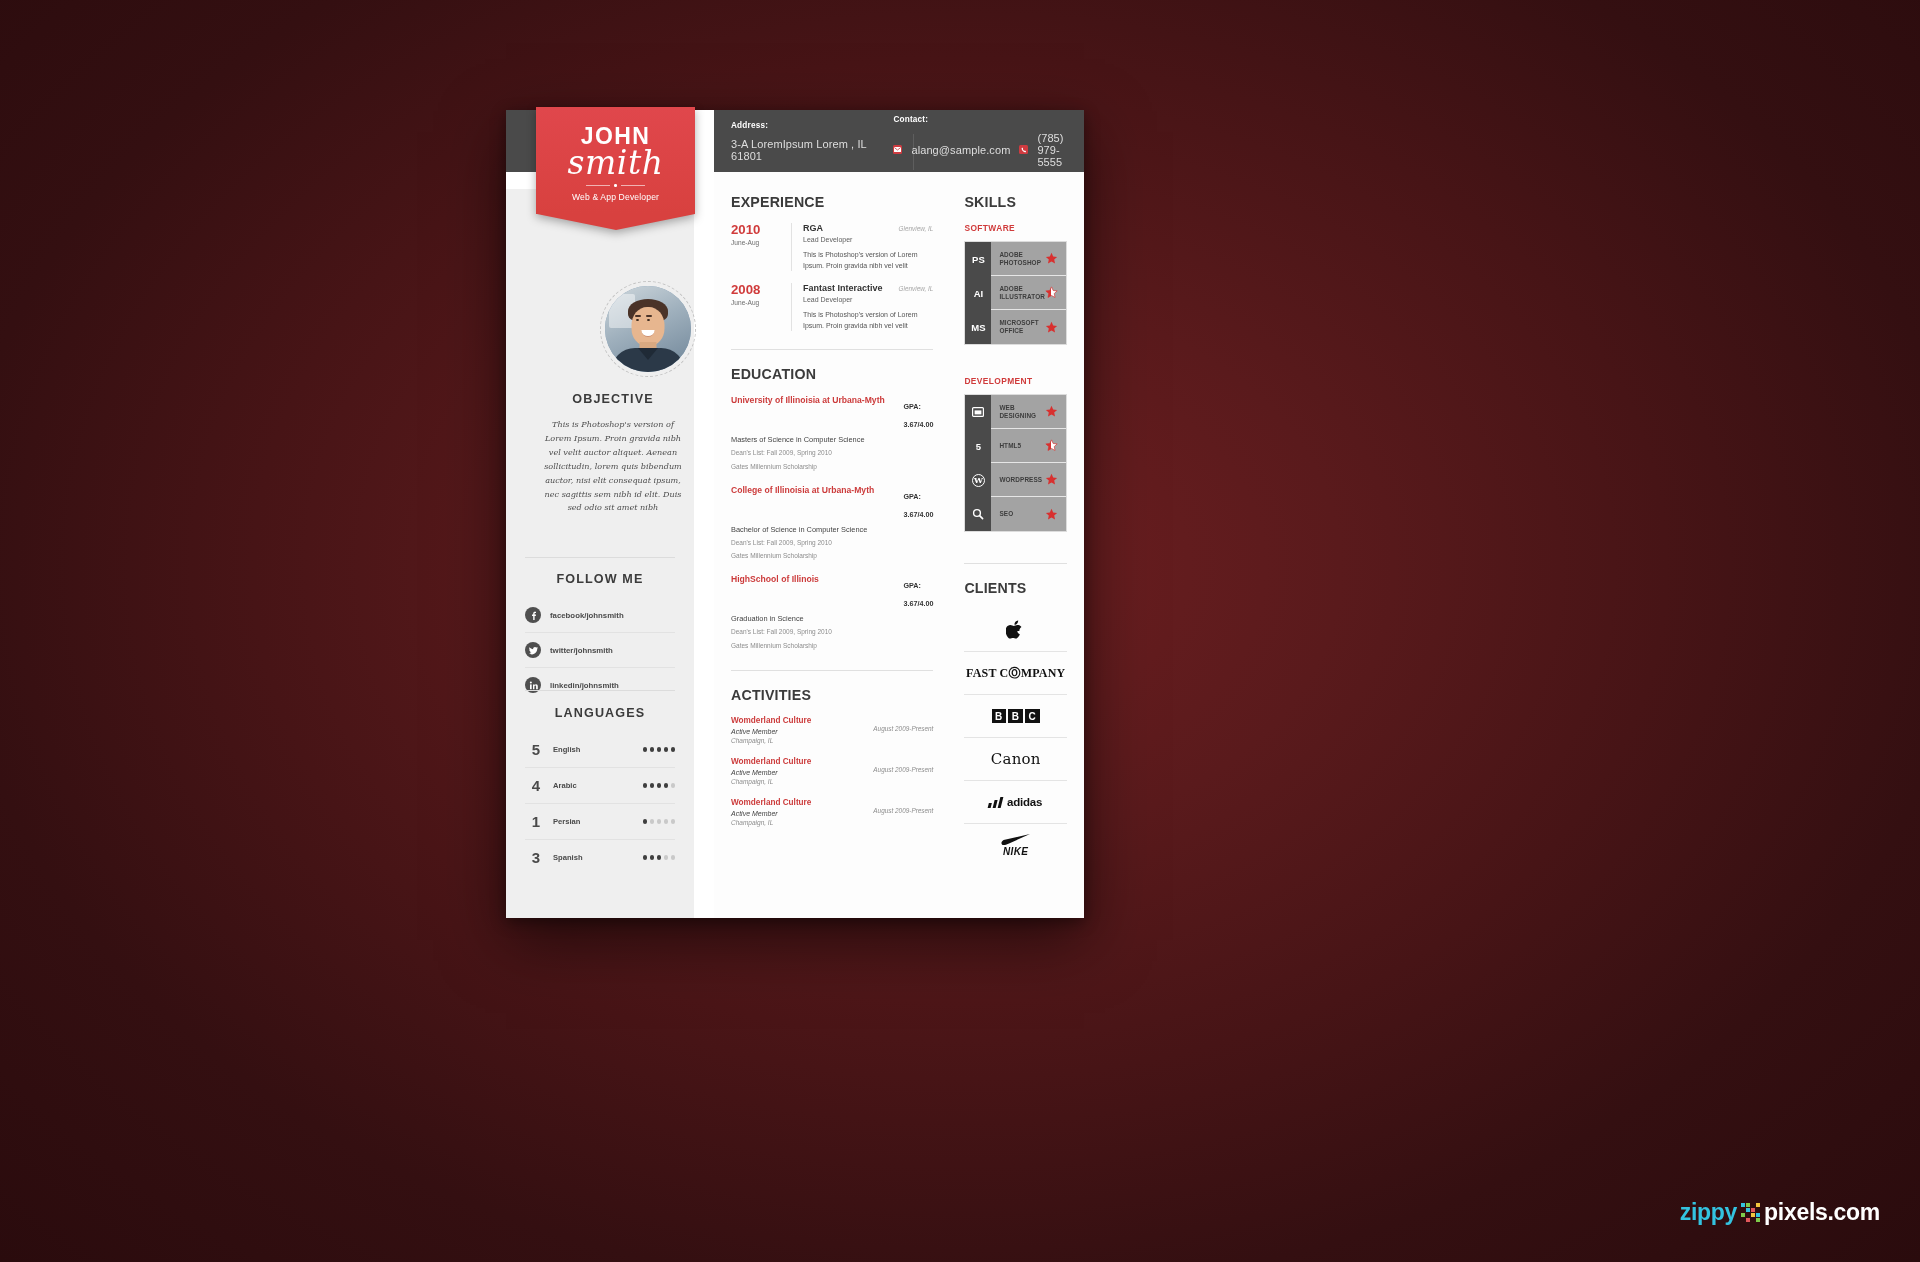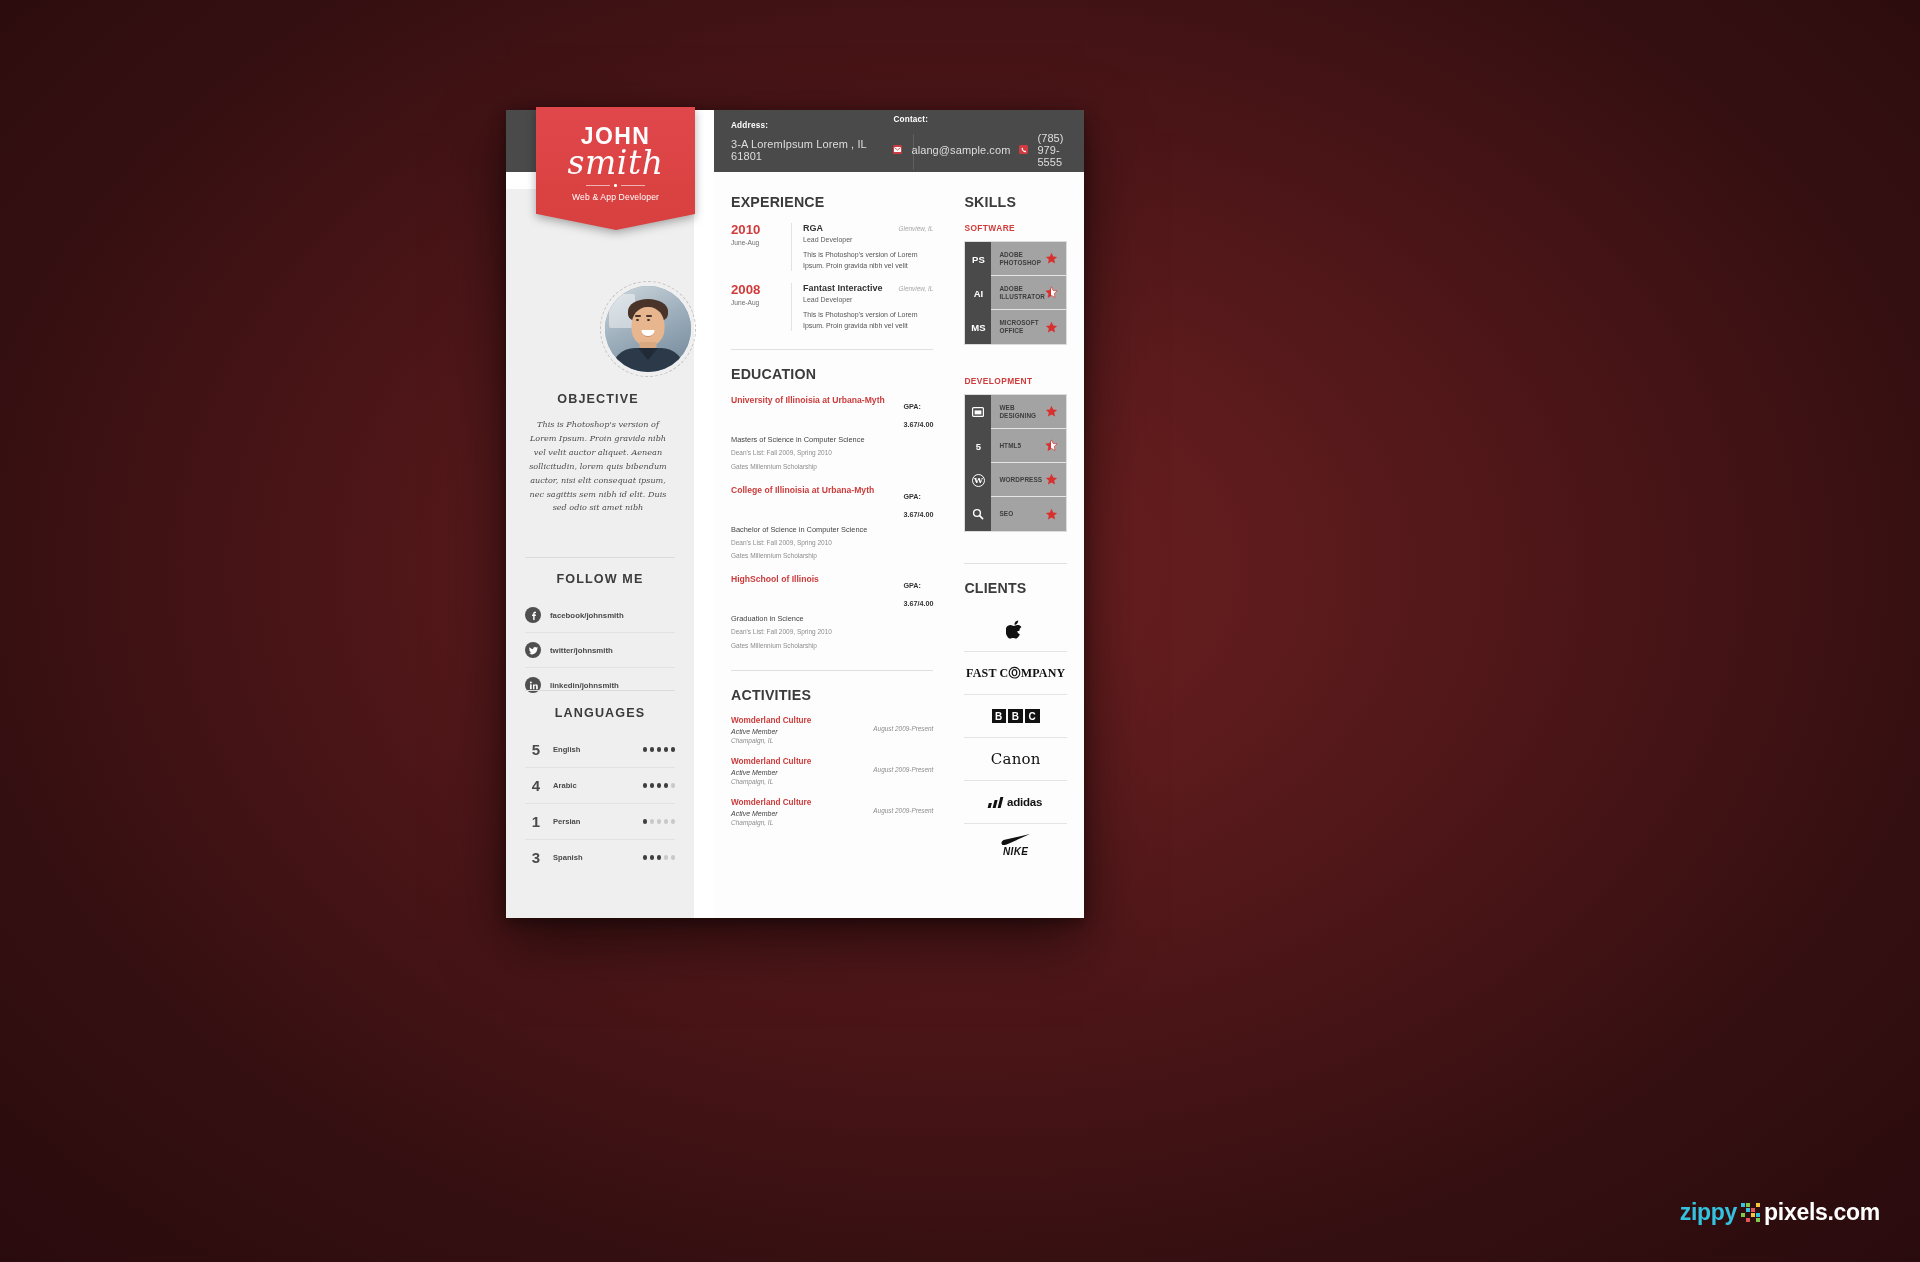--- a/index.html
+++ b/index.html
@@ -513,21 +513,21 @@
           <span class="eyeL"></span>
             <span class="eyeR"></span>
           <span class="smile"></span>
             <span class="neck"></span>
           <span class="shirt"></span>
             <span class="collar"></span>
         </div>
       </div>
     </div>
 
-    <div style="position:absolute;left:0;top:282px;width:184px;">
+    <div style="position:absolute;left:15px;top:282px;width:184px;">
       <div class="lsec">
         <h3 class="lsec-title">OBJECTIVE</h3>
         <p class="objective-text">This is Photoshop's version of Lorem Ipsum. Proin gravida nibh vel velit auctor aliquet. Aenean sollicitudin, lorem quis bibendum auctor, nisi elit consequat ipsum, nec sagittis sem nibh id elit. Duis sed odio sit amet nibh</p>
       </div>
     </div>
 
     <div style="position:absolute;left:19px;top:447px;width:150px;height:1px;background:#dcdcdc;"></div>
 
     <div style="position:absolute;left:0;top:462px;width:188px;">
       <div class="lsec">

